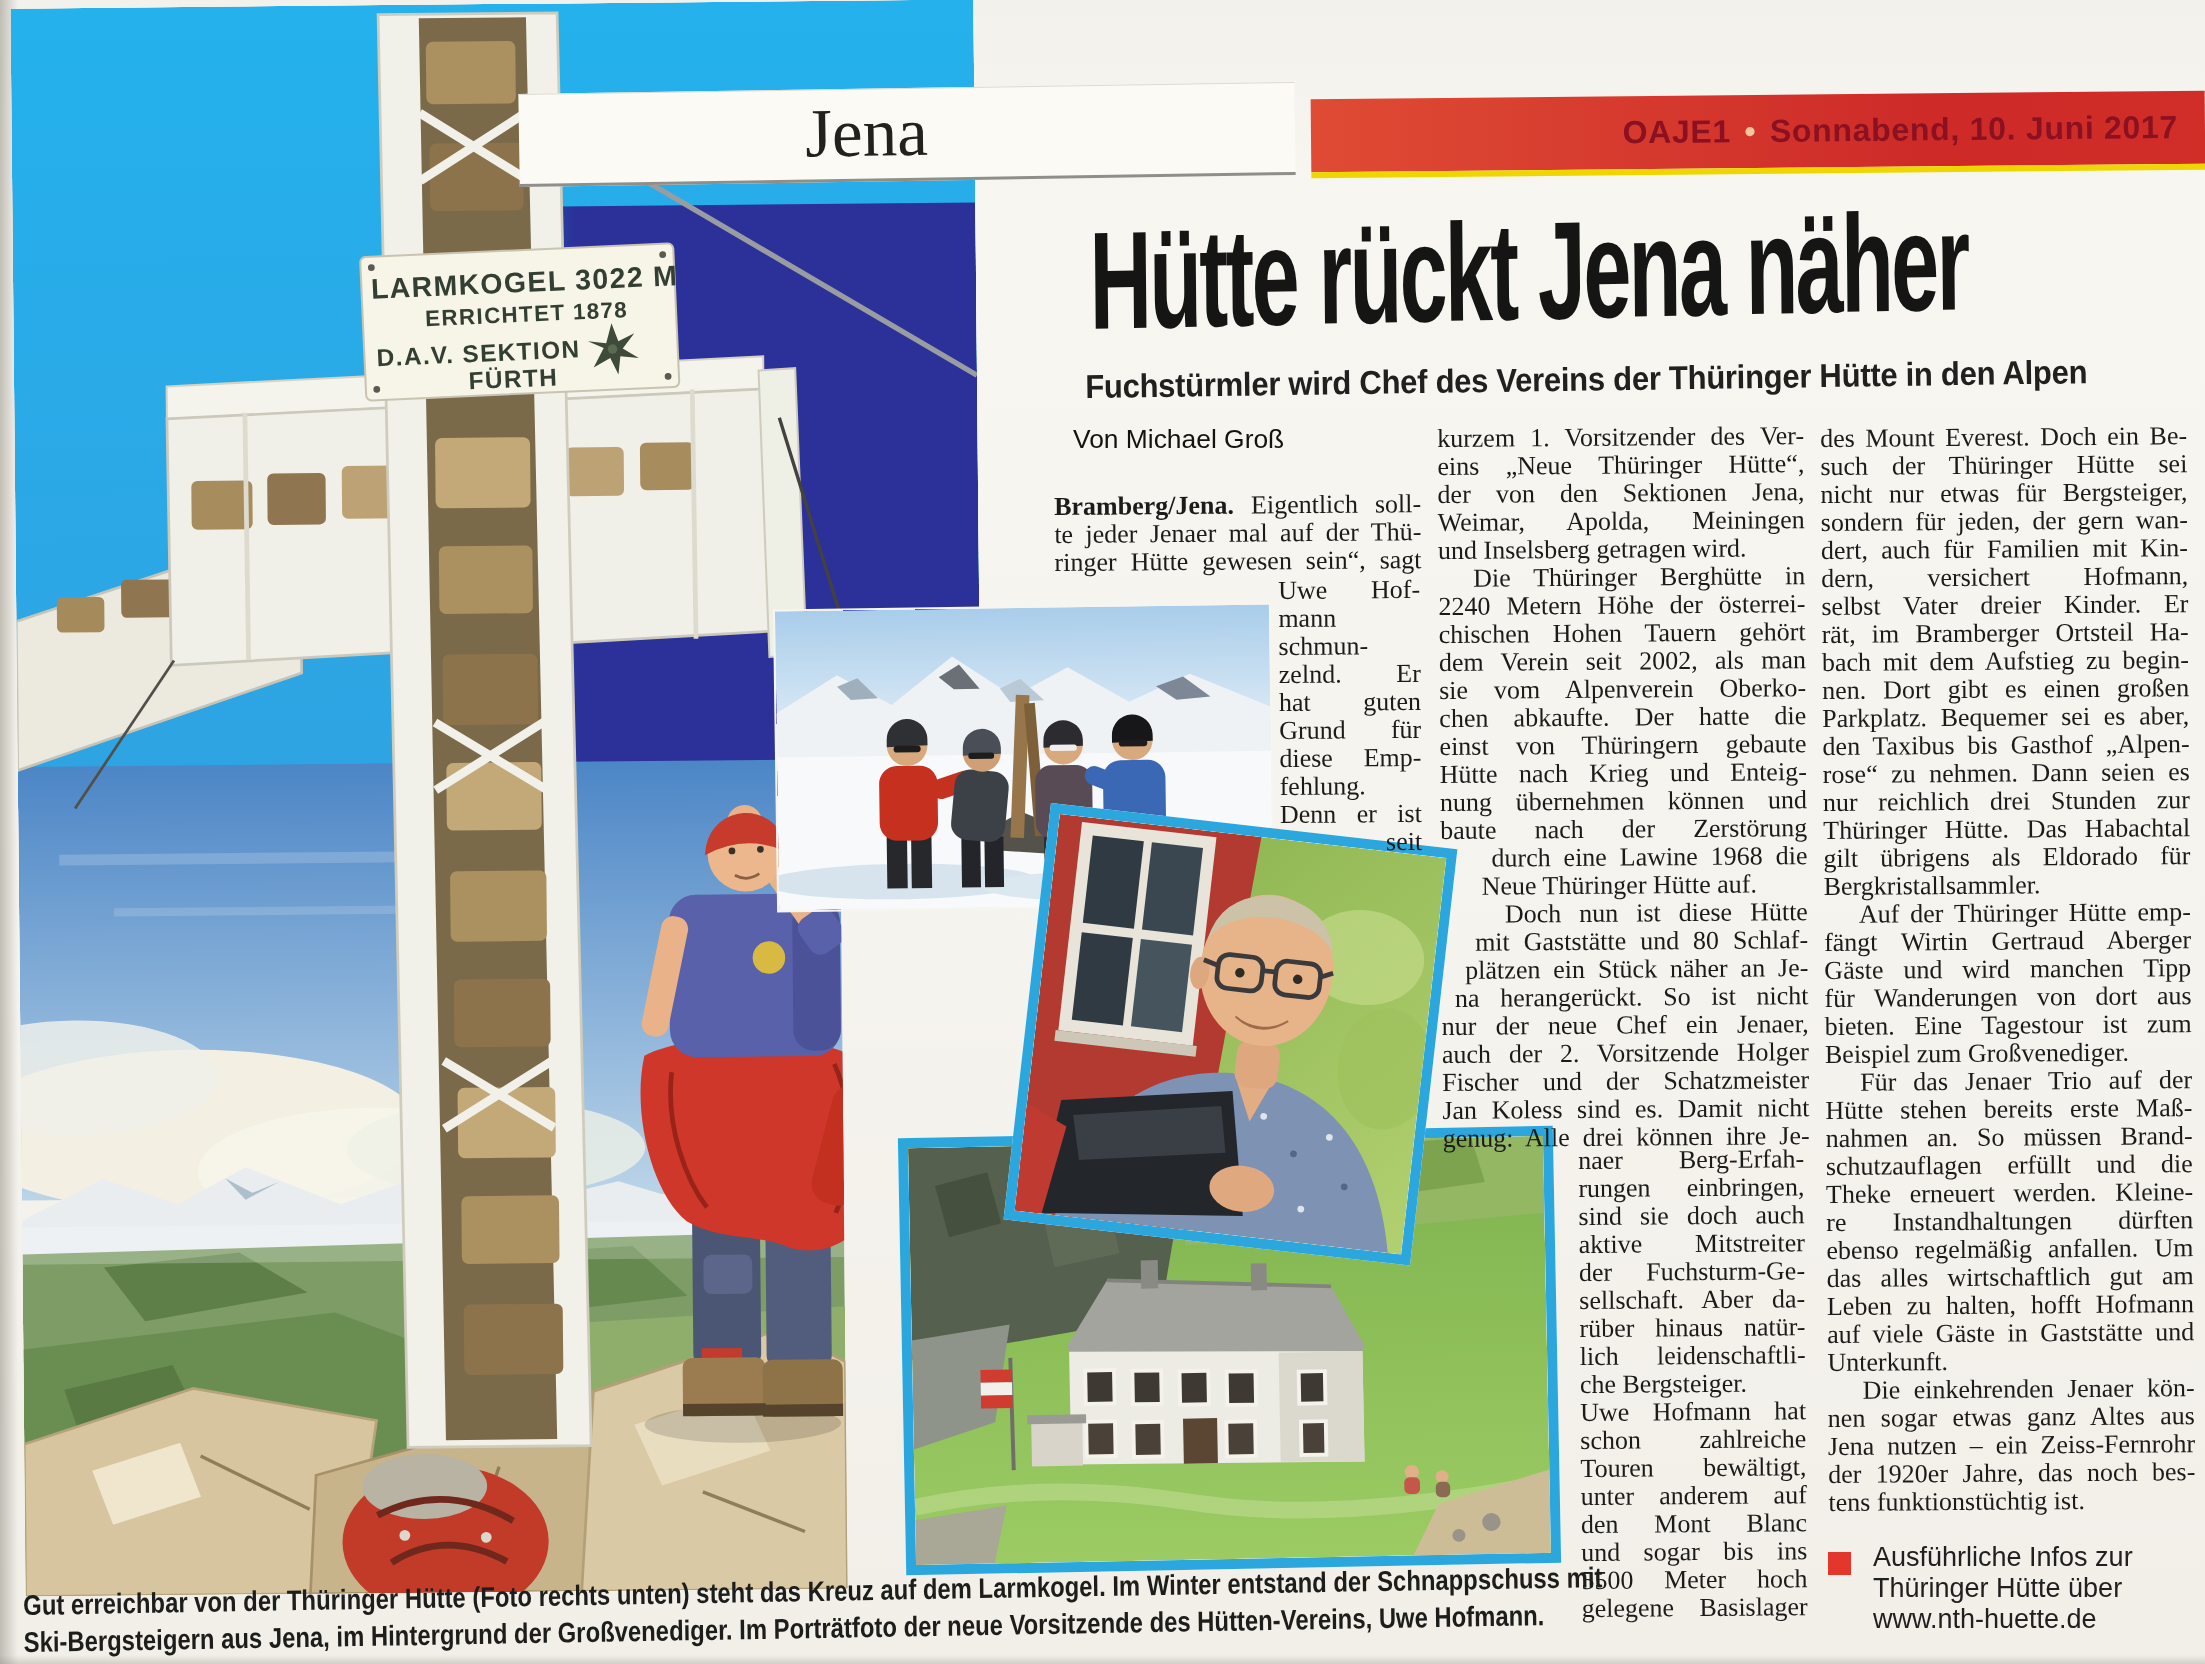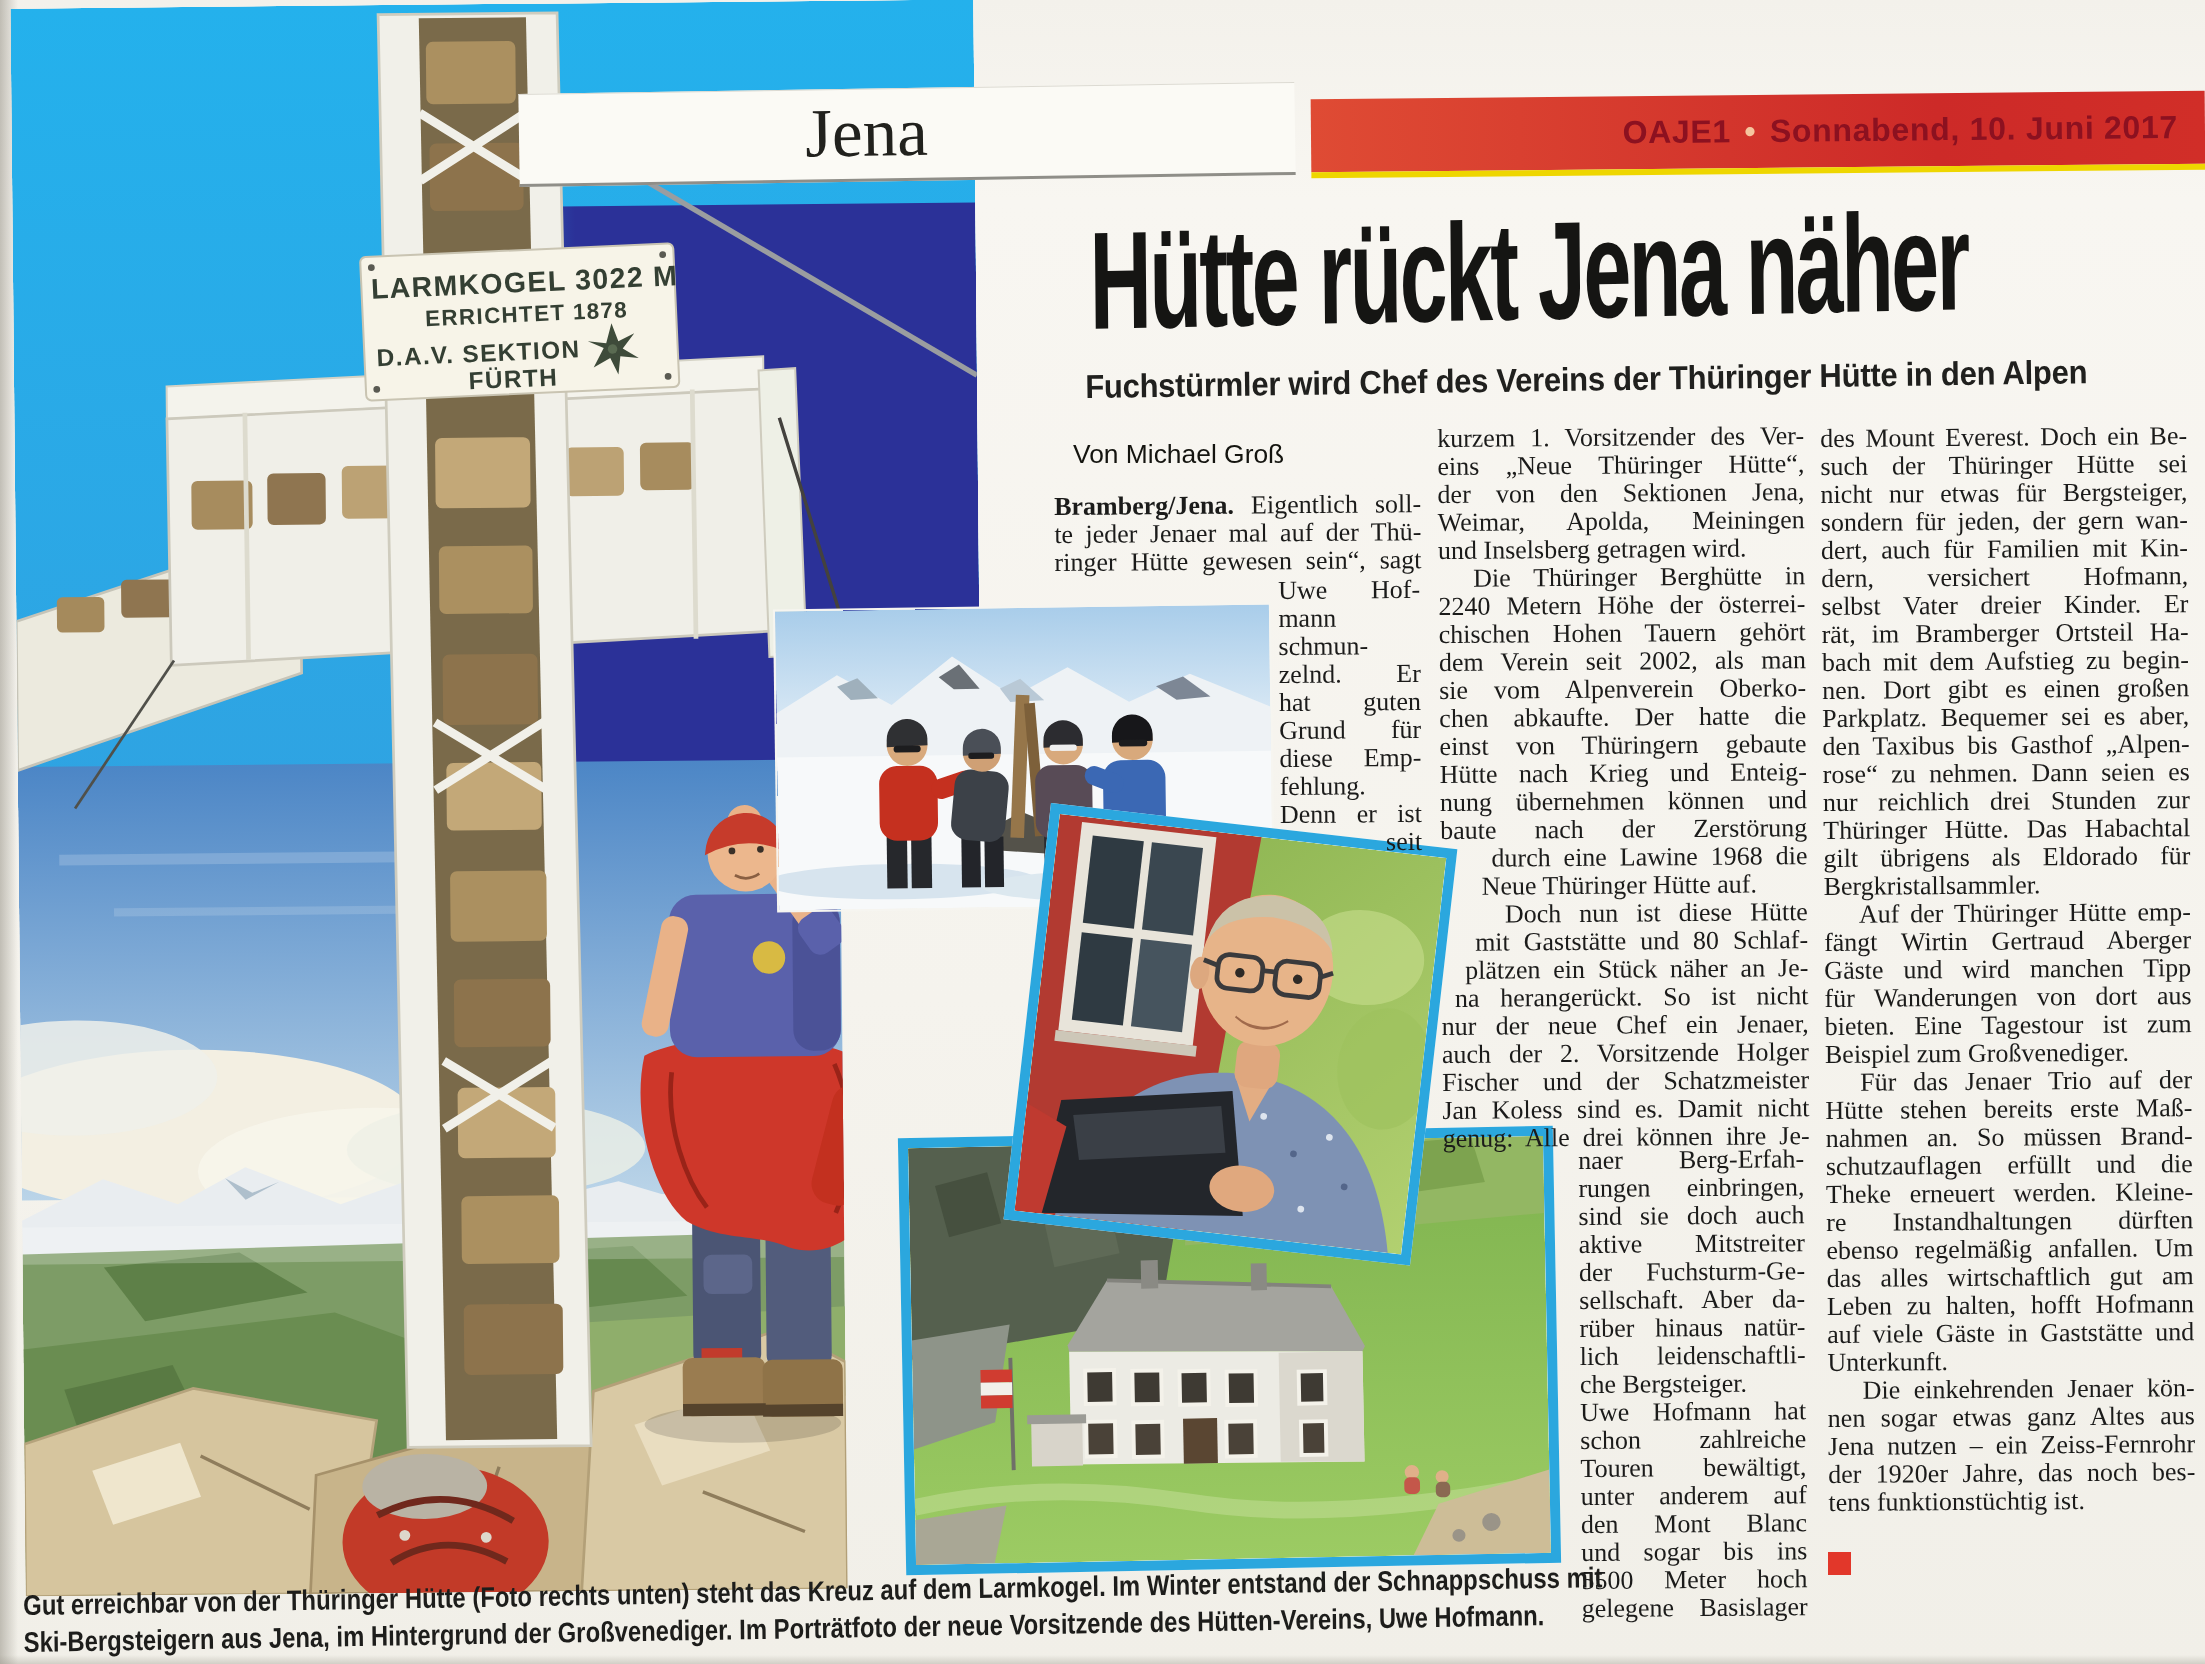--- a/index.html
+++ b/index.html
@@ -34,21 +34,21 @@
      display:flex;align-items:center;justify-content:flex-end;gap:13.5px;padding-right:27px;}
   #date-banner span{font-size:32px;font-weight:700;color:#8c1120;letter-spacing:0.7px;}
   #date-banner .dot{color:#f6c59e;}
   
   #headline{left:1089px;top:211px;z-index:6;font-size:139px;line-height:1;font-weight:800;
      color:#151513;letter-spacing:-4.1px;white-space:nowrap;
      transform:scaleX(.62) rotate(-0.8deg);transform-origin:left top;}
   #subheadline{left:1085px;top:368px;z-index:6;font-size:33px;font-weight:700;color:#20201e;
      letter-spacing:-0.3px;white-space:nowrap;transform:scaleX(.94) rotate(-0.8deg);
      transform-origin:left top;}
-  #byline{left:1073px;top:439px;z-index:6;font-size:26.4px;color:#14140f;}
+  #byline{left:1073px;top:424px;z-index:6;font-size:26.4px;color:#14140f;}
   
   .col{z-index:6;width:367px;font-family:"Liberation Serif",serif;font-size:26px;
        line-height:28px;color:#1b1b1a;transform:rotate(-0.45deg);transform-origin:left top;}
   .col div{text-align:justify;text-align-last:justify;}
   .col div.l{text-align-last:left;}
   .col div.r{text-align-last:right;}
   .i{padding-left:35px;}
   .p20{padding-left:13.5px}.p35{padding-left:24px}.p50{padding-left:34px}
   .p60{padding-left:41px}.p75{padding-left:51px}.p95{padding-left:64px}
   .lead{font-weight:700;}
@@ -503,20 +503,25 @@
     <div>auf viele Gäste in Gaststätte und</div>
     <div class="l">Unterkunft.</div>
     <div class="i">Die einkehrenden Jenaer kön-</div>
     <div>nen sogar etwas ganz Altes aus</div>
     <div>Jena nutzen – ein Zeiss-Fernrohr</div>
     <div>der 1920er Jahre, das noch bes-</div>
     <div class="l">tens funktionstüchtig ist.</div>
   </div>
 
   <div class="abs" id="info-bullet"></div>
+  <div class="abs" id="info-text">
+    <div>Ausführliche Infos zur</div>
+    <div>Thüringer Hütte über</div>
+    <div>www.nth-huette.de</div>
+  </div>
 
   <div class="abs" id="caption">
     <div>Gut erreichbar von der Thüringer Hütte (Foto rechts unten) steht das Kreuz auf dem Larmkogel. Im Winter entstand der Schnappschuss mit</div>
     <div>Ski-Bergsteigern aus Jena, im Hintergrund der Großvenediger. Im Porträtfoto der neue Vorsitzende des Hütten-Vereins, Uwe Hofmann.</div>
   </div>
 
   <div class="abs" id="edge-left"></div>
   <div class="abs" id="edge-bottom"></div>
 </div>
 

